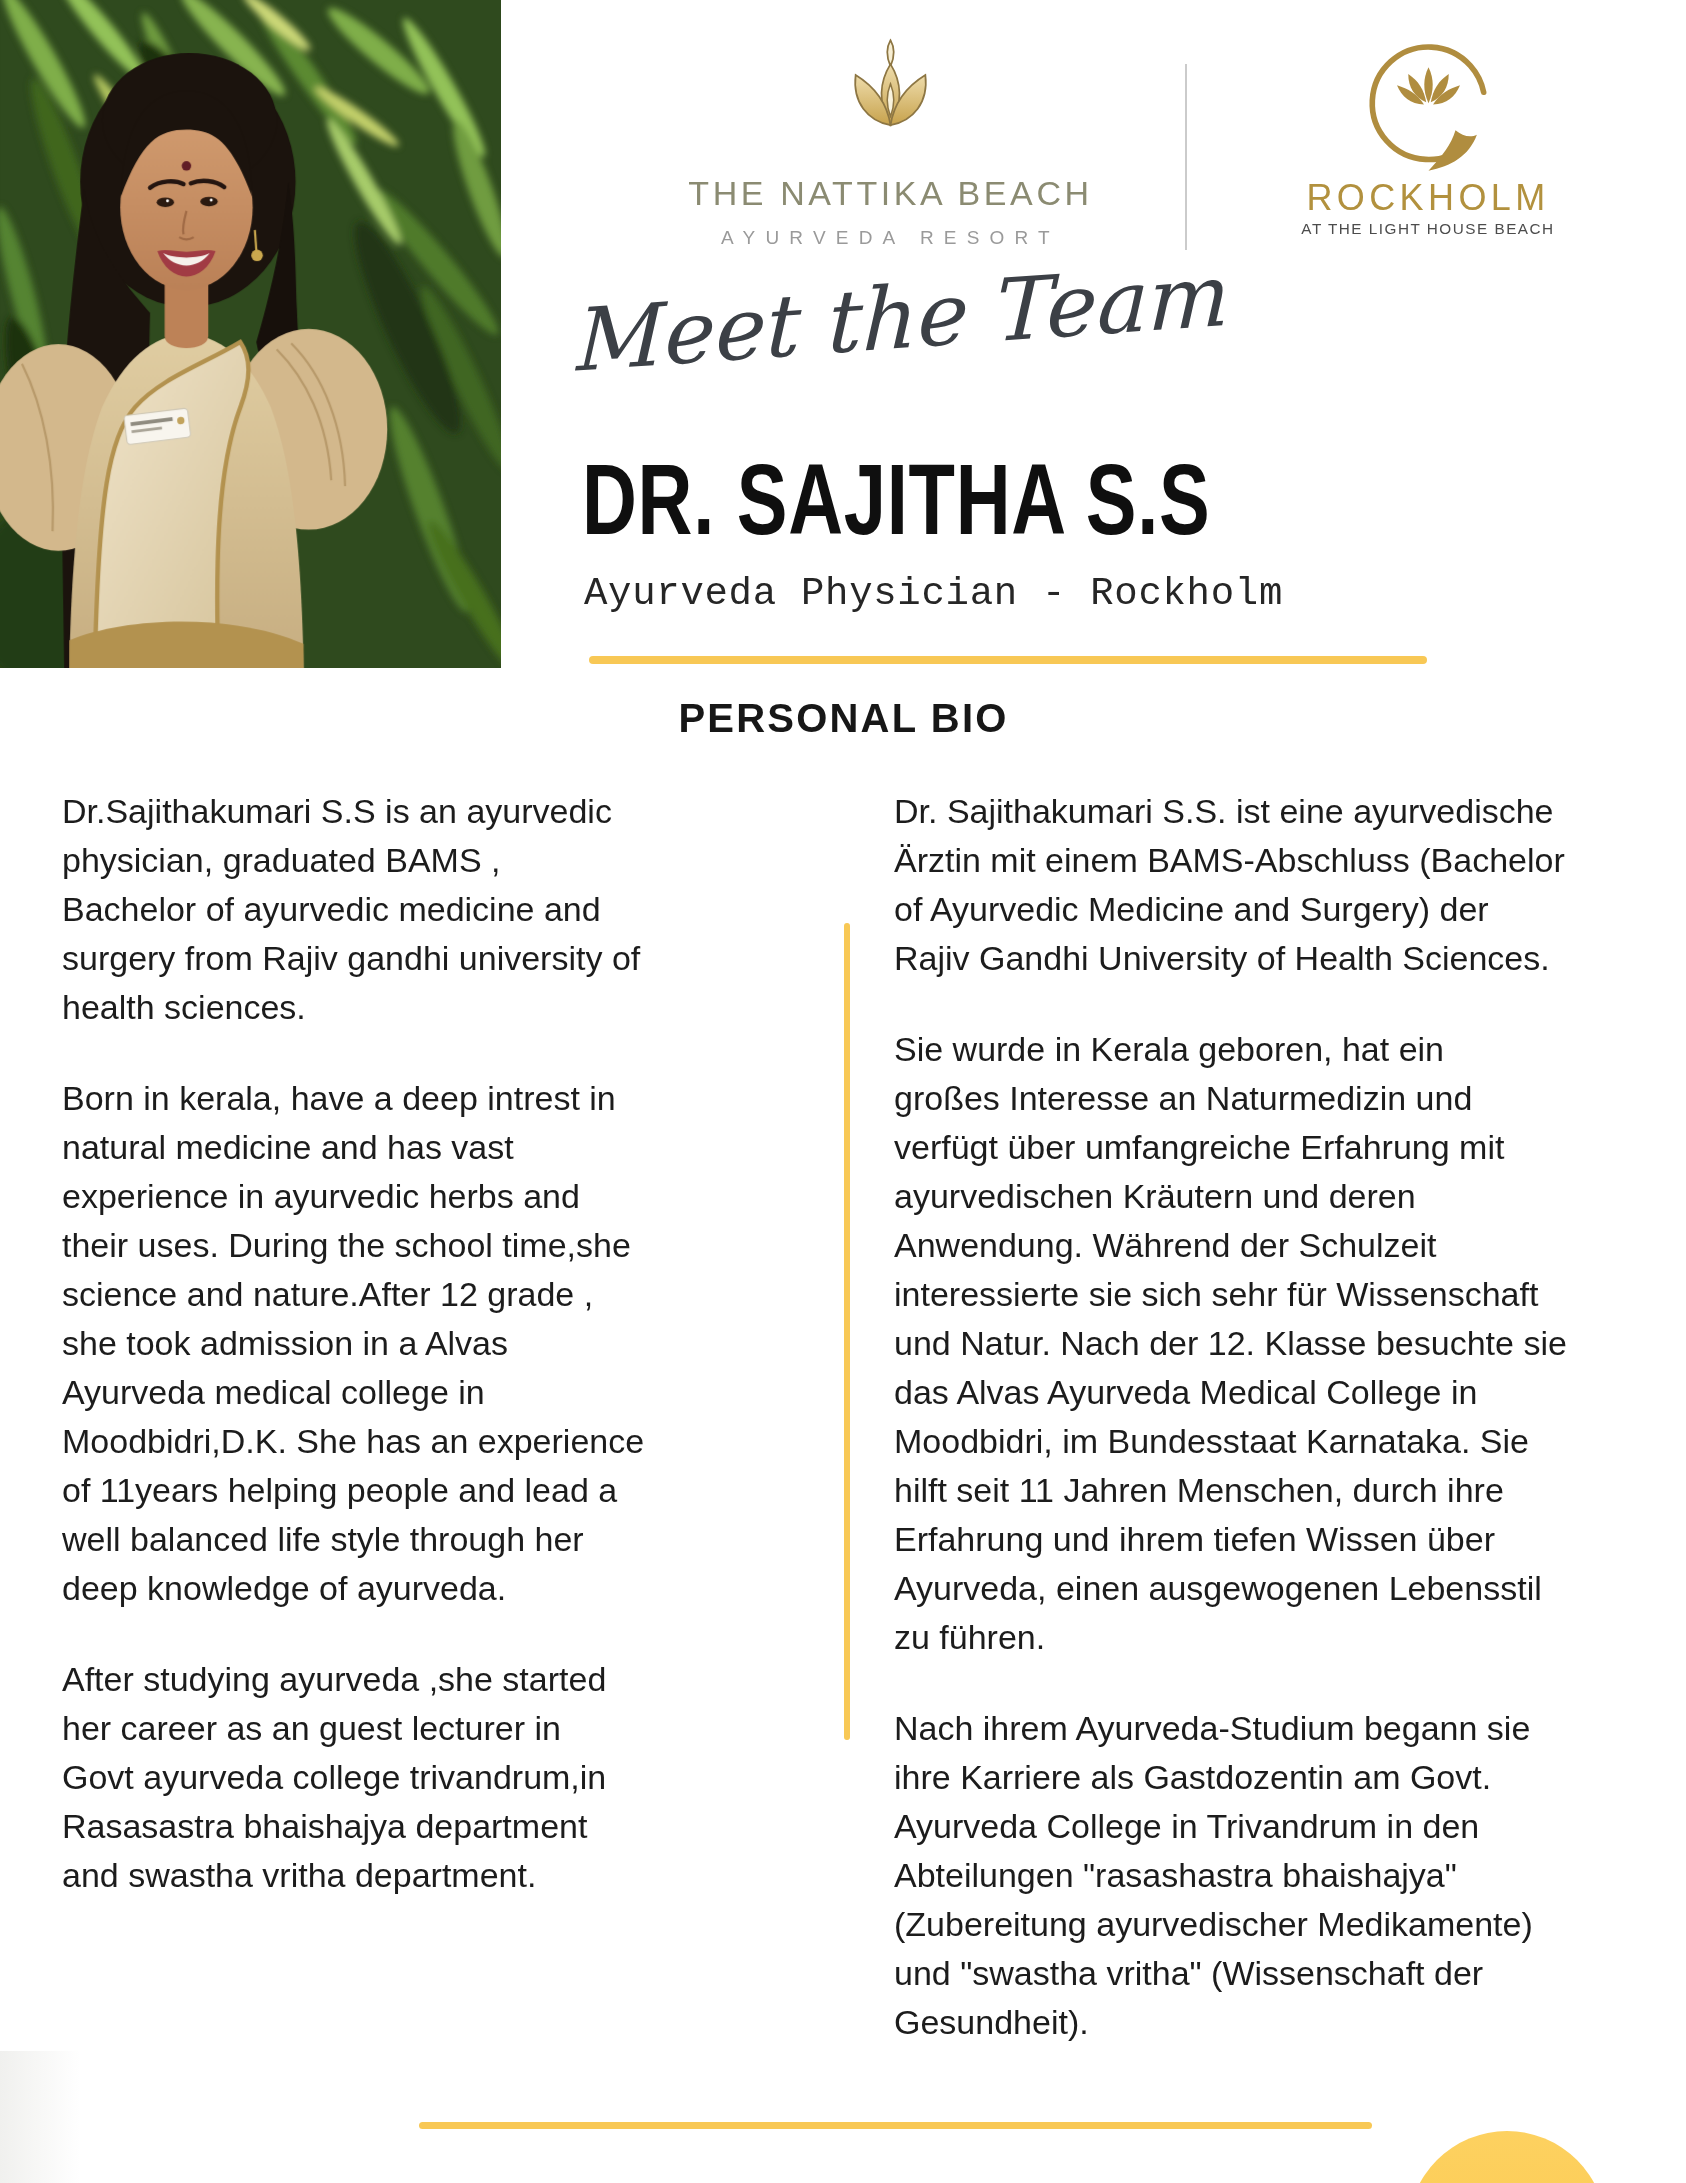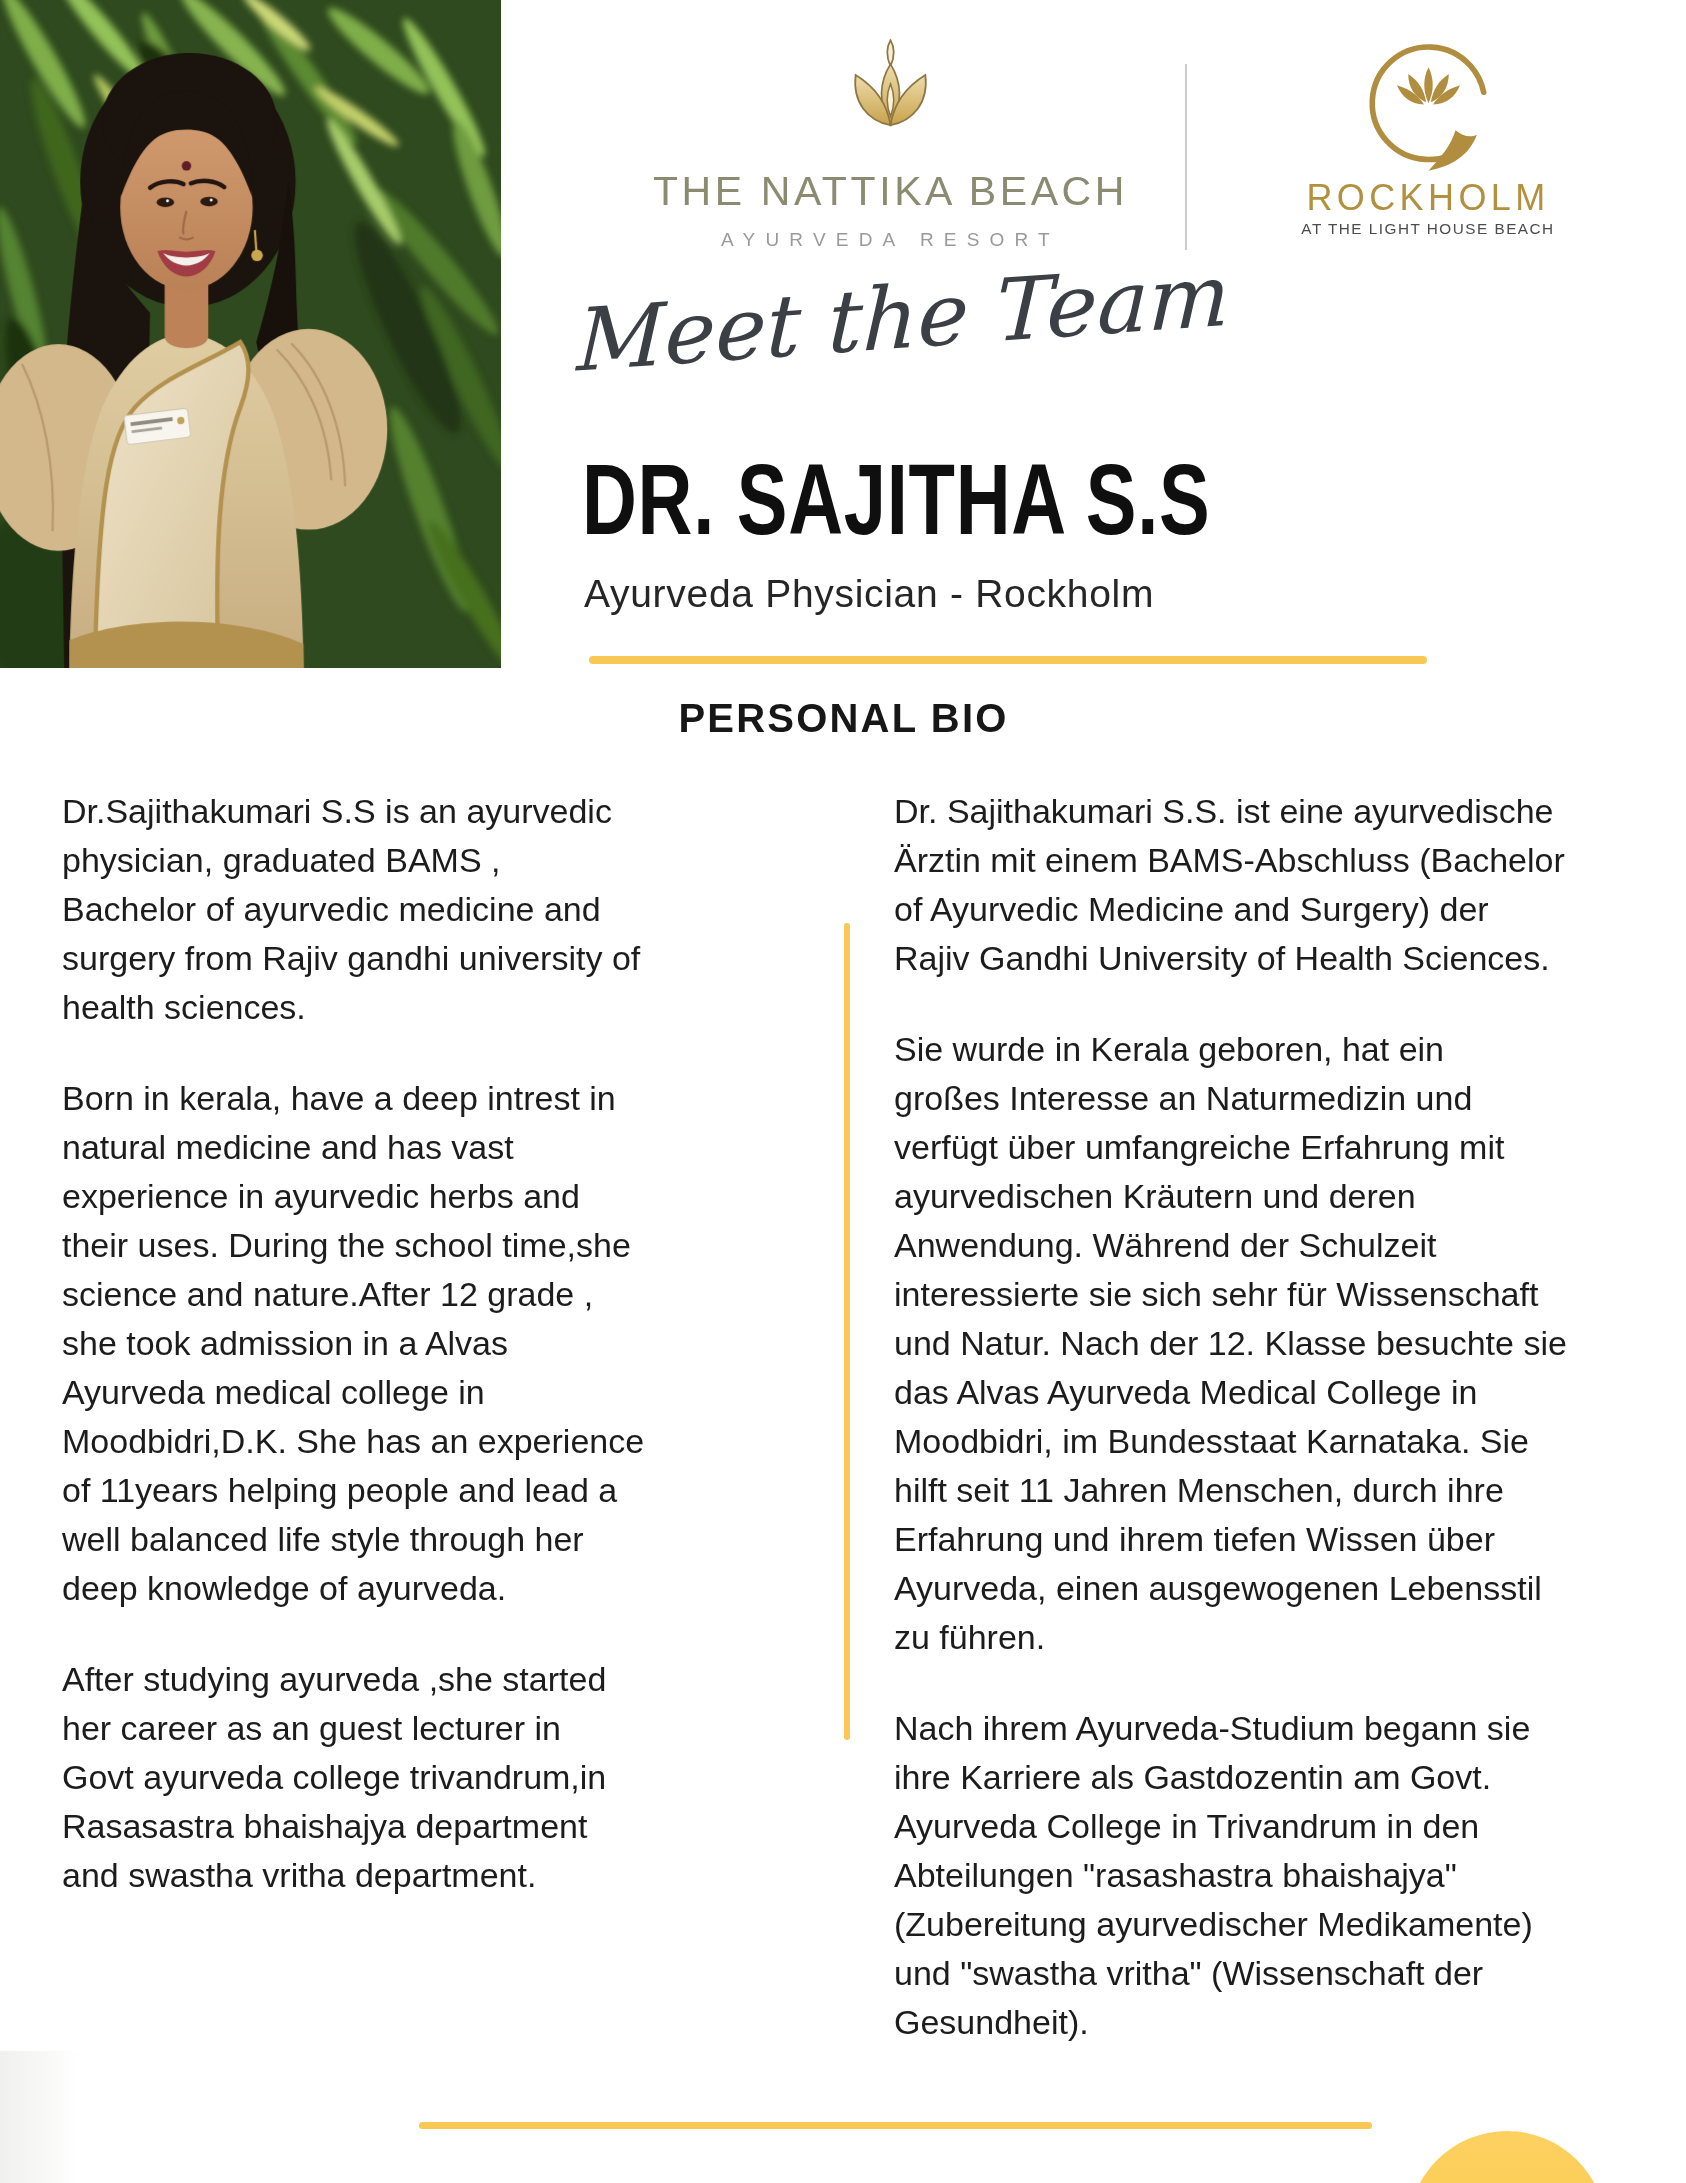--- a/index.html
+++ b/index.html
@@ -8,21 +8,21 @@
     background:#ffffff;font-family:"Liberation Sans",sans-serif;color:#1d1d1d;
   }
   .abs{position:absolute;}
 
   
   .photo{left:0;top:0;width:501px;height:668px;overflow:hidden;background:#2f4a1e;}
 
   
   .nattika{left:603px;top:38px;width:575px;text-align:center;}
   .nattika-name{
-    margin-top:6px;font-size:41px;letter-spacing:3.6px;color:#8b8b72;
+    margin-top:12px;font-size:34px;letter-spacing:3.6px;color:#8b8b72;
     font-weight:400;white-space:nowrap;
   }
   .nattika-sub{
     margin-top:14px;font-size:19px;letter-spacing:10.2px;color:#9a9a9a;white-space:nowrap;
   }
   .logo-divider{left:1185px;top:64px;width:1.5px;height:186px;background:#cbcbcb;}
   .rockholm{left:1217px;top:38px;width:422px;text-align:center;}
   .rockholm-name{
     margin-top:1.5px;font-size:36px;letter-spacing:4.4px;color:#b2913e;
     font-weight:400;white-space:nowrap;
@@ -34,21 +34,21 @@
   
   .script-title{
     left:579px;top:290px;font-family:"DejaVu Serif",serif;font-style:italic;
     font-size:86px;color:#3c4046;transform:rotate(-4deg) skewX(-6deg);
     transform-origin:left top;white-space:nowrap;
   }
   .doctor-name{
     left:582px;top:442px;margin:0;font-size:76px;font-weight:bold;color:#0f0f0f;
     letter-spacing:0.7px;transform:scaleY(1.32);transform-origin:left top;white-space:nowrap;
   }
-  .role{left:584px;top:572px;font-size:39px;color:#262626;letter-spacing:0.7px;white-space:nowrap;}
+  .role{left:584px;top:572px;font-size:39px;color:#262626;letter-spacing:0.7px;white-space:nowrap;font-family:Liberation Mono, monospace;}
   .rule-top{left:589px;top:656px;width:838px;height:8px;border-radius:4.4px;background:#f8c855;}
 
   
   .bio-heading{
     left:0;top:696px;width:1687px;margin:0;text-align:center;
     font-size:40px;font-weight:bold;letter-spacing:2.2px;color:#171717;
   }
   .col{top:787px;font-size:34px;line-height:49px;color:#1c1c1c;}
   .col-left{left:62px;width:735px;}
   .col-right{left:894px;width:786px;}

